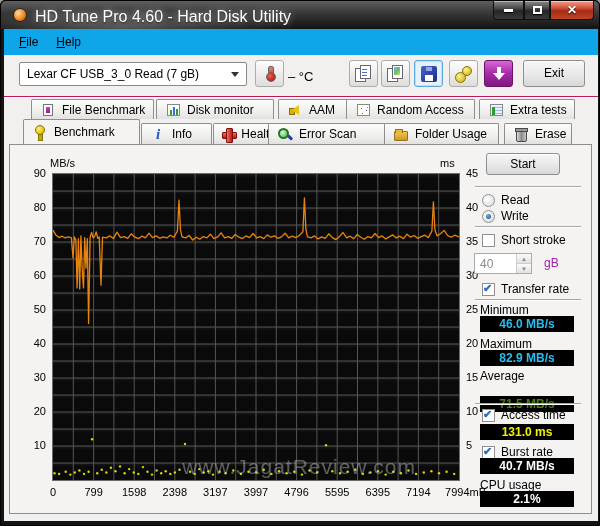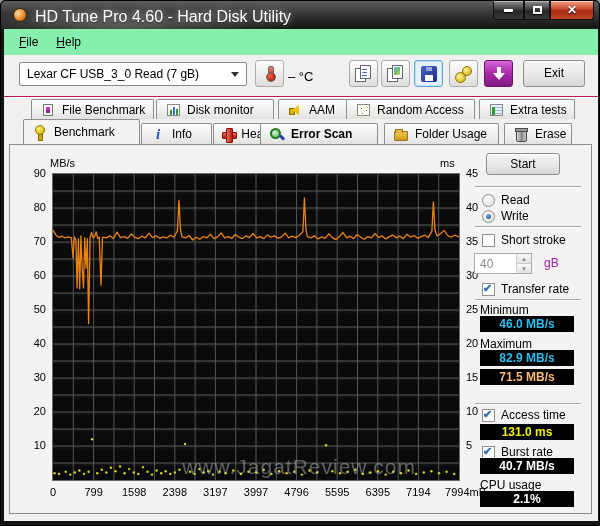--- a/index.html
+++ b/index.html
@@ -26,21 +26,21 @@
   .capbtn.close { left:549px; width:44px; border-radius:0 0 4px 0;
             background:linear-gradient(180deg,#f0a088,#cf5038 40%,#a82a14 55%,#c04526);
             box-shadow:inset 0 1px 0 rgba(255,255,255,.45); }
   .glyph-min { width:9px; height:3px; background:#fff; box-shadow:0 1px 1px #000; }
   .glyph-max { width:9px; height:8px; border:2px solid #fff; box-shadow:0 1px 1px #000; }
   .glyph-close { color:#fff; font-size:12px; font-weight:bold; text-shadow:0 1px 1px #000; line-height:1; }
 
   
   .app-body { position:absolute; left:3px; top:28px; width:594px; height:492px; background:#F1F0EE; }
 
-  .menubar { position:absolute; left:0; top:0; width:100%; height:26px; background:#86efac;
+  .menubar { position:absolute; left:0; top:0; width:100%; height:26px; background:#0ea5e9;
              display:flex; align-items:center; padding-left:6px; }
   .menu-item { display:inline-block; padding:3px 9px; font-size:12px; color:#000; }
   .menu-item::first-letter { text-decoration:underline; }
 
   .toolbar { position:absolute; left:0; top:26px; width:100%; height:42px;
              border-bottom:1px solid #be185d; box-shadow:0 1px 0 #FDFDFD; }
   .combo { position:absolute; left:15px; top:7px; width:228px; height:24px; background:#fff;
            border:1px solid #8A8A8A; border-radius:2px; font-size:12px; line-height:22px;
            padding-left:7px; color:#000; }
   .combo .arrow { position:absolute; right:7px; top:9px; width:0; height:0;
@@ -259,21 +259,21 @@
     <div class="tab r2" style="left:137px;width:71px;">
       <span class="ticon i-info"></span>
       <span>Info</span>
     </div>
     <div class="tab r2" style="left:209px;width:64px;">
       <span class="ticon">
           <span class="i-health"></span>
         </span>
       <span>Health</span>
     </div>
-    <div class="tab r2" style="left:256px;width:118px;font-weight:bold;">
+    <div class="tab r2" style="left:264px;width:118px;">
       <span class="ticon">
           <span class="i-scan"></span>
         </span>
       <span>Error Scan</span>
     </div>
     <div class="tab r2" style="left:500px;width:68px;">
       <span class="ticon">
           <span class="i-trash"></span>
         </span>
       <span>Erase</span>
@@ -467,21 +467,21 @@
         <span class="checkbox chk"></span>
         <span>Transfer rate</span>
       </div>
       <div class="sep" style="top:154px;"></div>
 
       <div class="res-label" style="top:158px;">Minimum</div>
       <div class="res-box" style="top: 171px; color: rgb(41, 189, 240);">46.0 MB/s</div>
       <div class="res-label" style="top:192px;">Maximum</div>
       <div class="res-box" style="top: 205px; color: rgb(41, 189, 240);">82.9 MB/s</div>
       <div class="res-label" style="top:224px;">Average</div>
-      <div class="res-box" style="top: 224px; color: #fdba74;">71.5 MB/s</div>
+      <div class="res-box" style="top: 251px; color: #4d7c0f;">71.5 MB/s</div>
 
       <div class="sep" style="top:258px;"></div>
 
       <div class="ctl-row" style="top:263px;">
         <span class="checkbox chk"></span>
         <span>Access time</span>
       </div>
       <div class="res-box" style="top: 279px; color: rgb(240, 240, 0);">131.0 ms</div>
 
       <div class="ctl-row" style="top:300px;">

